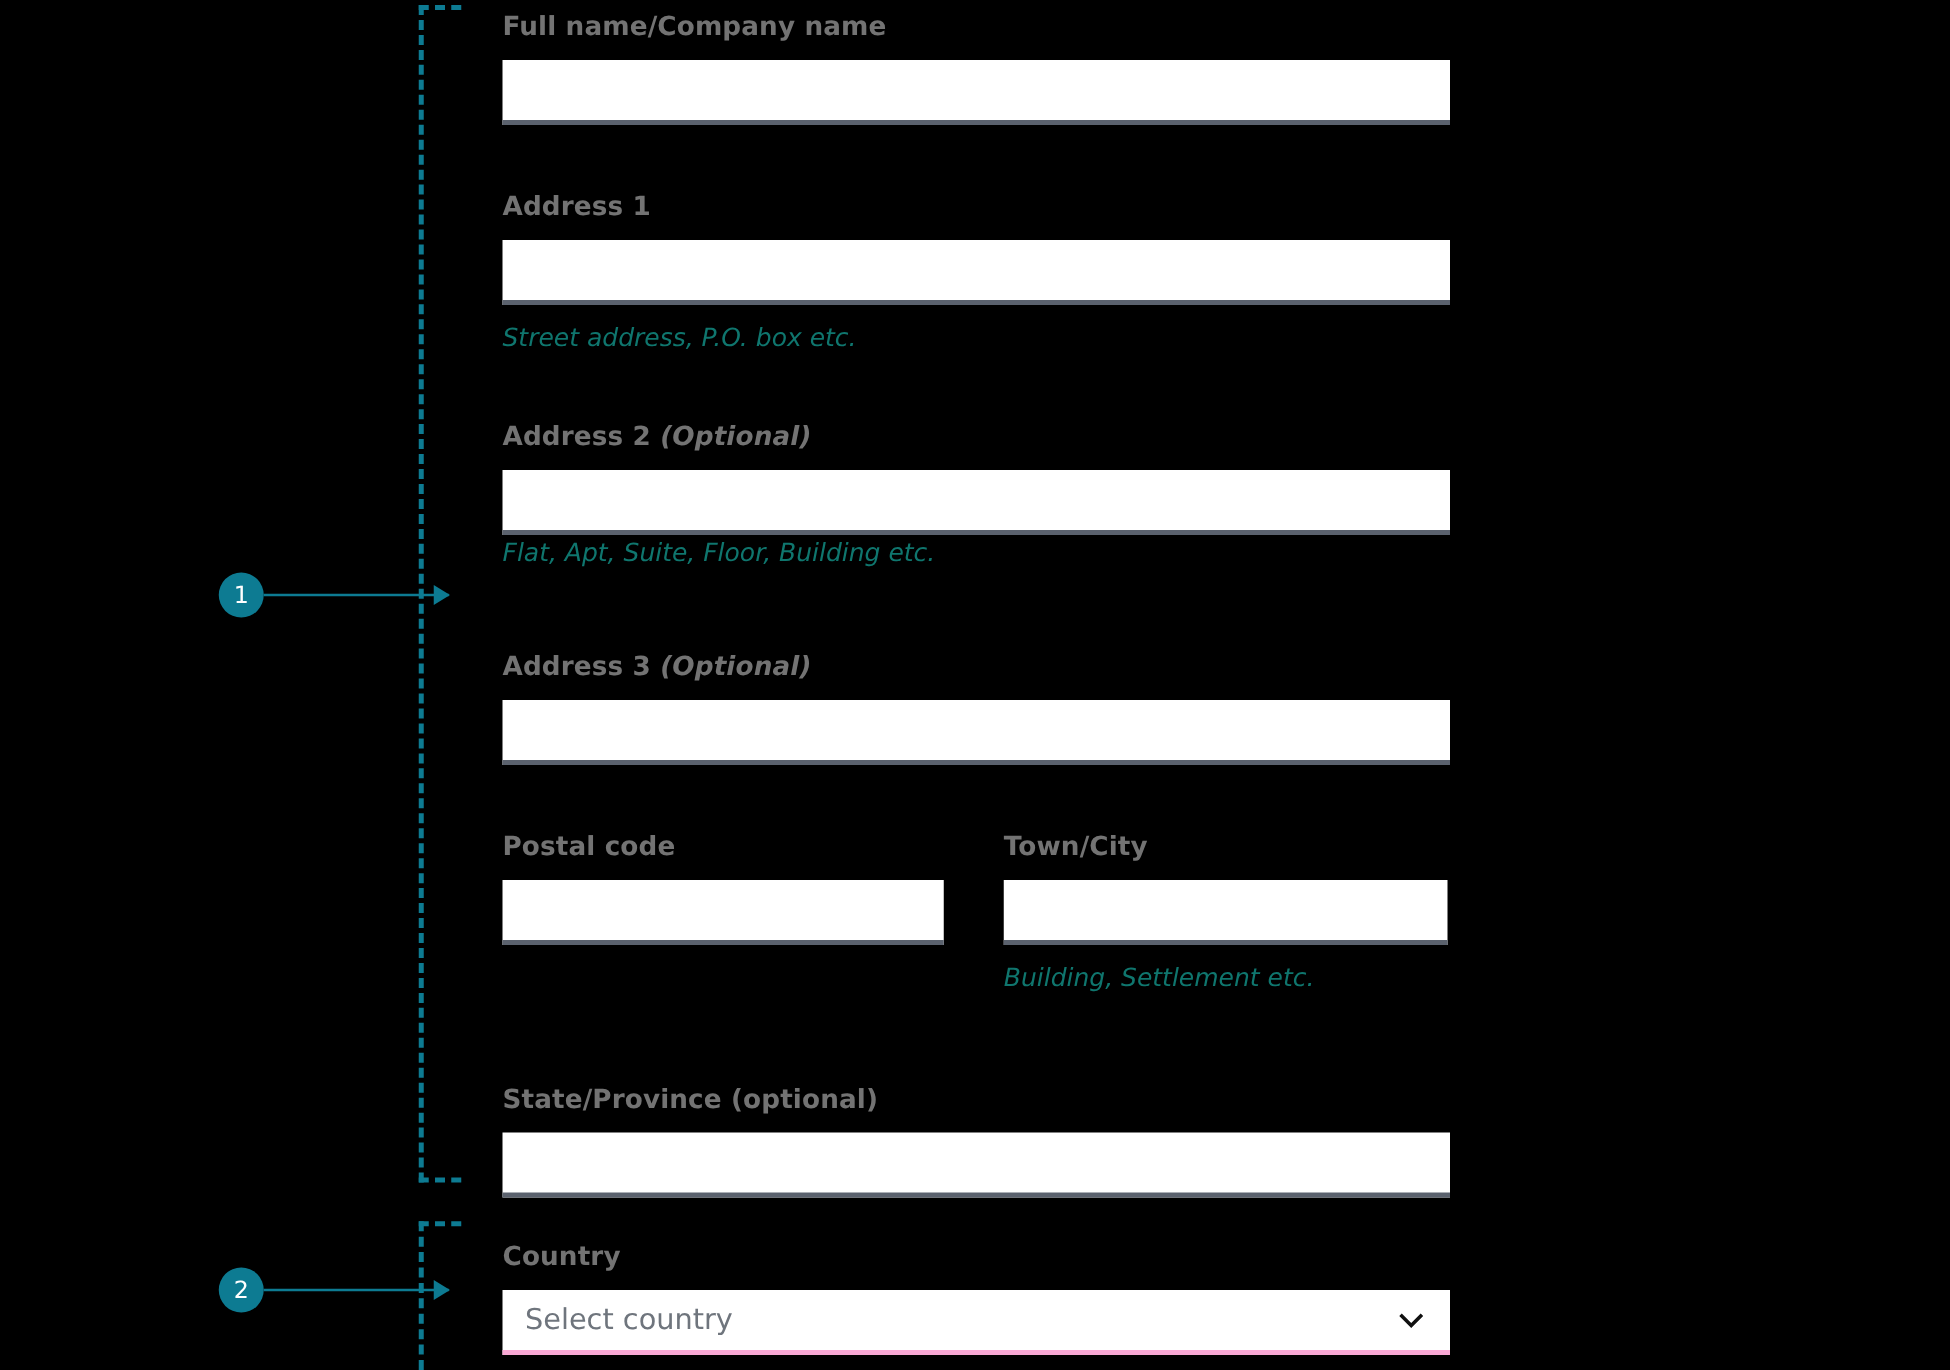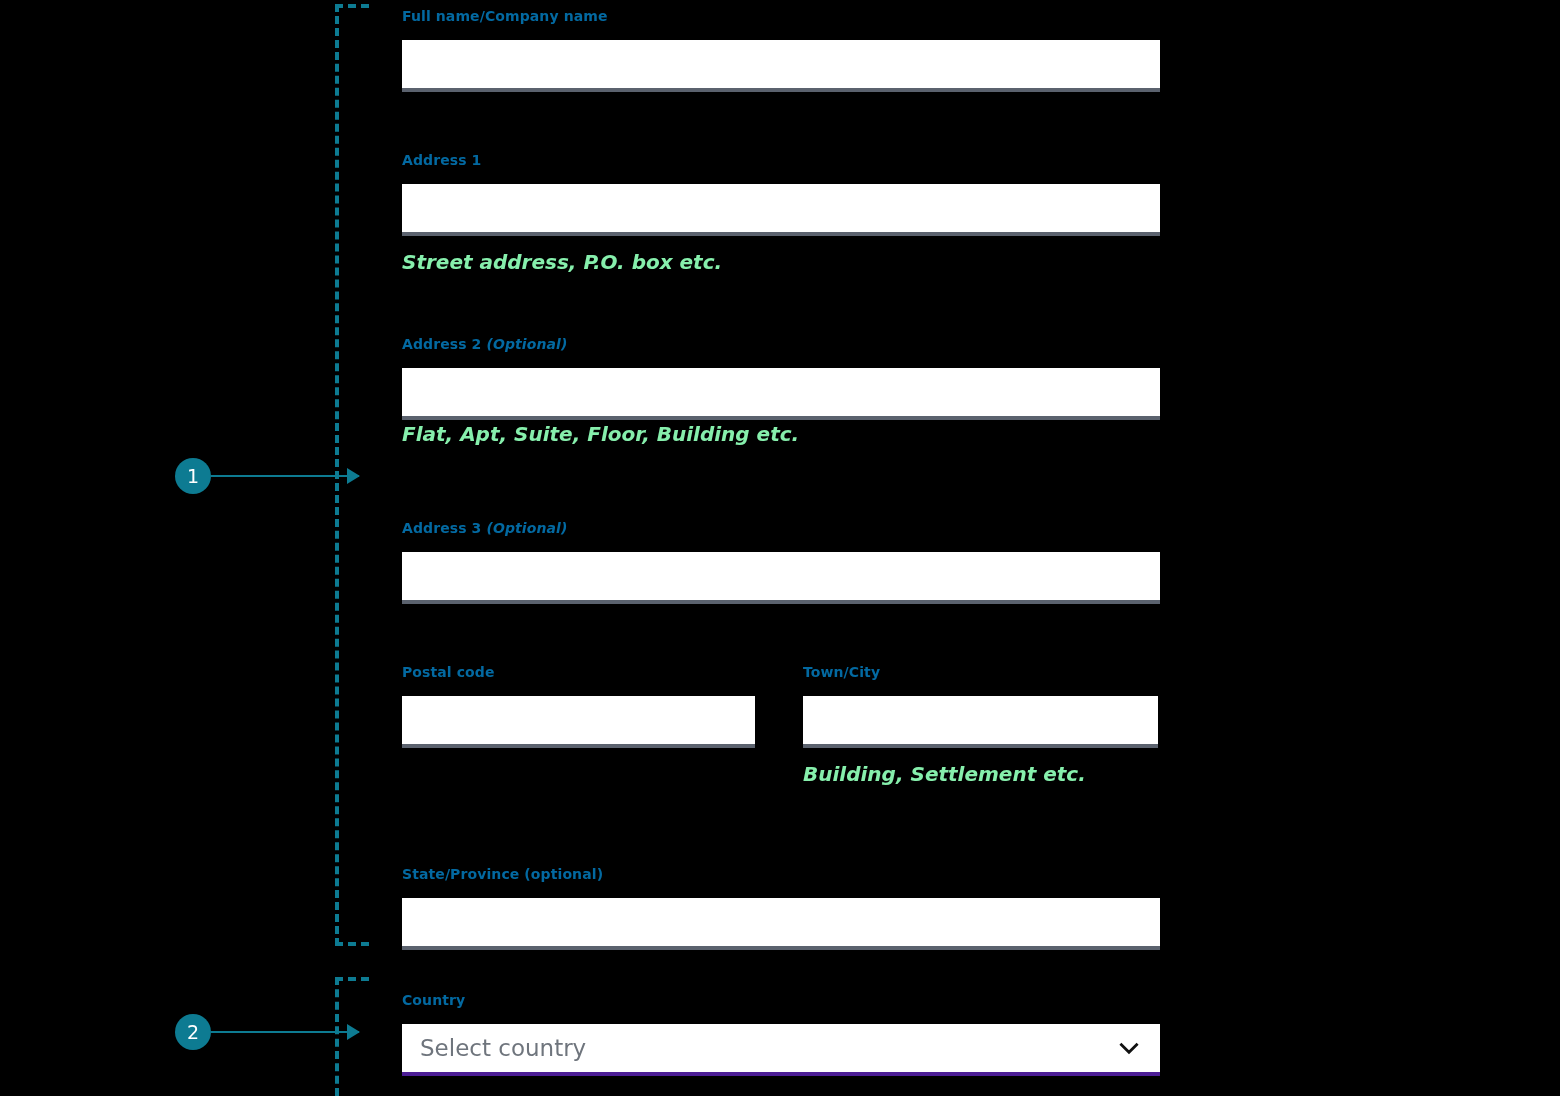--- a/index.html
+++ b/index.html
@@ -87,22 +87,22 @@
 
   
   .form-root {
     position: absolute;
     left: 402px;
     top: 0;
     width: 758px;
   }
 
   .field-label {
-    color: #0369a1;
-    font-size: 14px;
+    color: #737373;
+    font-size: 21px;
     font-weight: bold;
     line-height: 1.25;
     letter-spacing: 0.1px;
     white-space: nowrap;
   }
   .field-label .optional-italic {
     font-weight: bold;
     font-style: italic;
   }
 
@@ -115,42 +115,41 @@
     border: none;
     border-bottom: 4px solid #5b626e;
     font-size: 20px;
     color: #333a42;
     padding: 0 14px;
     font-family: "DejaVu Sans", "Liberation Sans", sans-serif;
     outline: none;
   }
 
   .helper-text {
-    color: #86efac;
+    color: #0f766e;
     font-size: 20px;
     font-style: italic;
     line-height: 1.25;
     white-space: nowrap;
-    font-weight: bold;
   }
 
   
   .blk { position: absolute; }
 
   
   .select-wrap {
     position: relative;
     width: 100%;
   }
   .select-field {
     box-sizing: border-box;
     width: 100%;
     height: 52px;
     background: #ffffff;
-    border-bottom: 4px solid #4c1d95;
+    border-bottom: 4px solid #f9a8d4;
     display: flex;
     align-items: center;
     padding: 0 18px;
   }
   .select-placeholder {
     font-size: 23px;
     color: #6f757d;
     font-family: "DejaVu Sans", "Liberation Sans", sans-serif;
     flex: 1 1 auto;
   }

